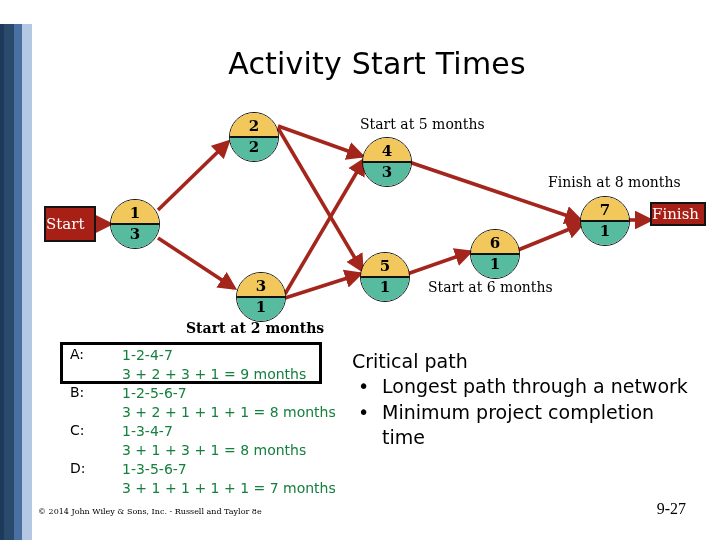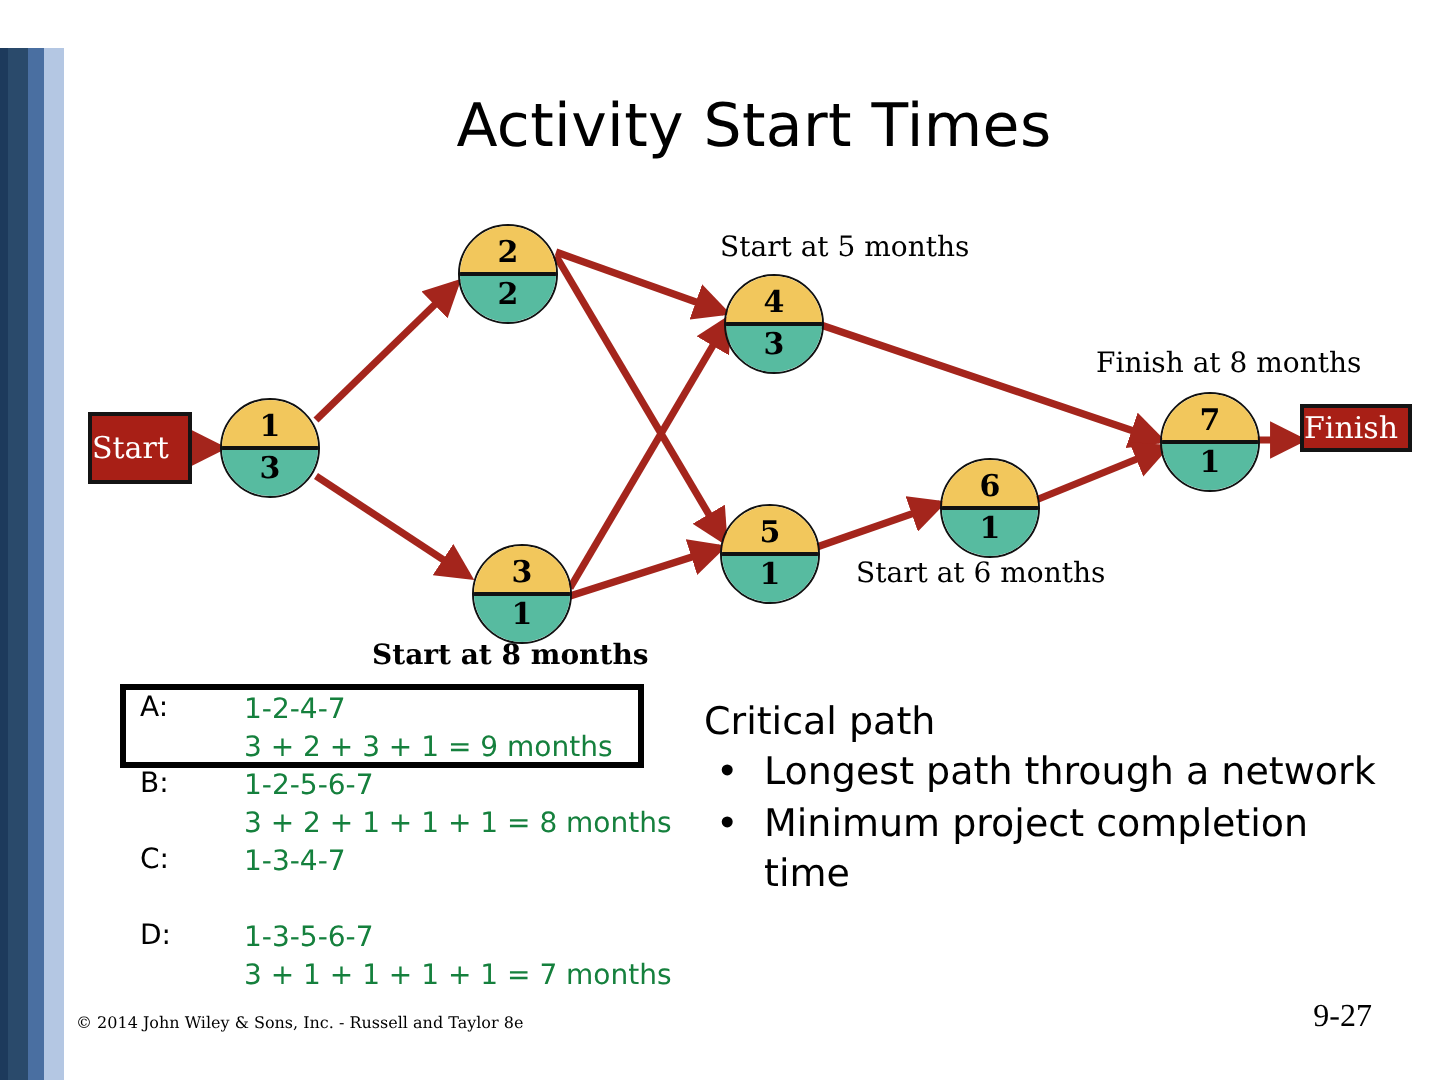--- a/index.html
+++ b/index.html
@@ -229,21 +229,21 @@
         <div class="bot"></div>
         <div class="divider"></div>
       </div>
       <div class="numtop">7</div>
       <div class="numbot">1</div>
     </div>
 
     <div class="annot" style="left:360px;top:14px;">Start at 5 months</div>
     <div class="annot" style="left:548px;top:72px;">Finish at 8 months</div>
     <div class="annot" style="left:428px;top:177px;">Start at 6 months</div>
-    <div class="annot" style="left:186px;top:218px;font-weight:bold;">Start at 8 months</div>
+    <div class="annot" style="left:186px;top:218px;font-weight:bold;">Start at 2 months</div>
   </div>
 
   <div class="paths">
 
     <div class="prow">
       <div class="highlight-box"></div>
       <div class="plabel">A:</div>
       <div class="plines">
         <div>1-2-4-7</div>
         <div>3 + 2 + 3 + 1 = 9 months</div>
@@ -255,20 +255,21 @@
       <div class="plines">
         <div>1-2-5-6-7</div>
         <div>3 + 2 + 1 + 1 + 1 = 8 months</div>
       </div>
     </div>
 
     <div class="prow">
       <div class="plabel">C:</div>
       <div class="plines">
         <div>1-3-4-7</div>
+        <div>3 + 1 + 3 + 1 = 8 months</div>
       </div>
     </div>
 
     <div class="prow">
       <div class="plabel">D:</div>
       <div class="plines">
         <div>1-3-5-6-7</div>
         <div>3 + 1 + 1 + 1 + 1 = 7 months</div>
       </div>
     </div>

